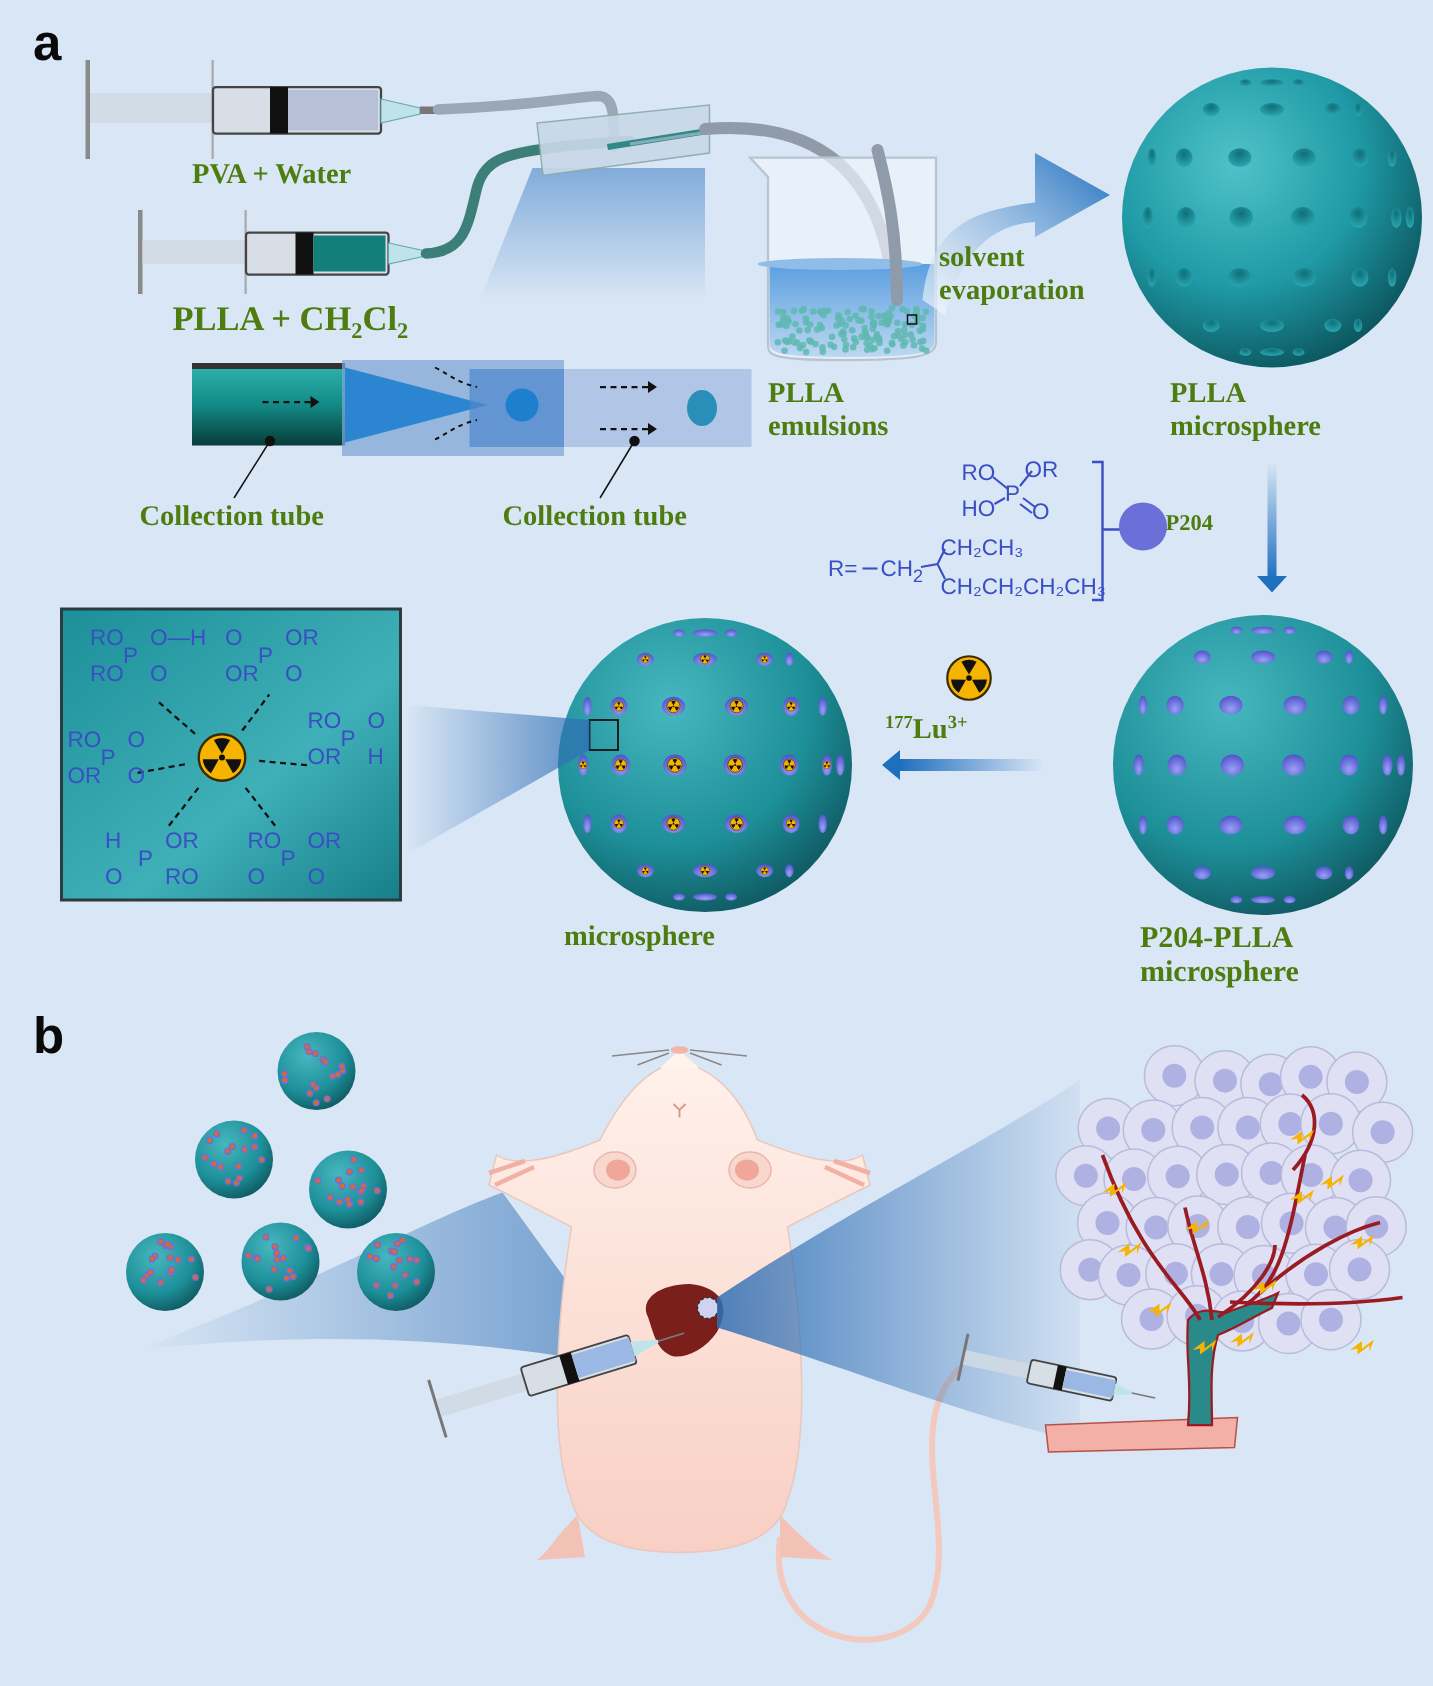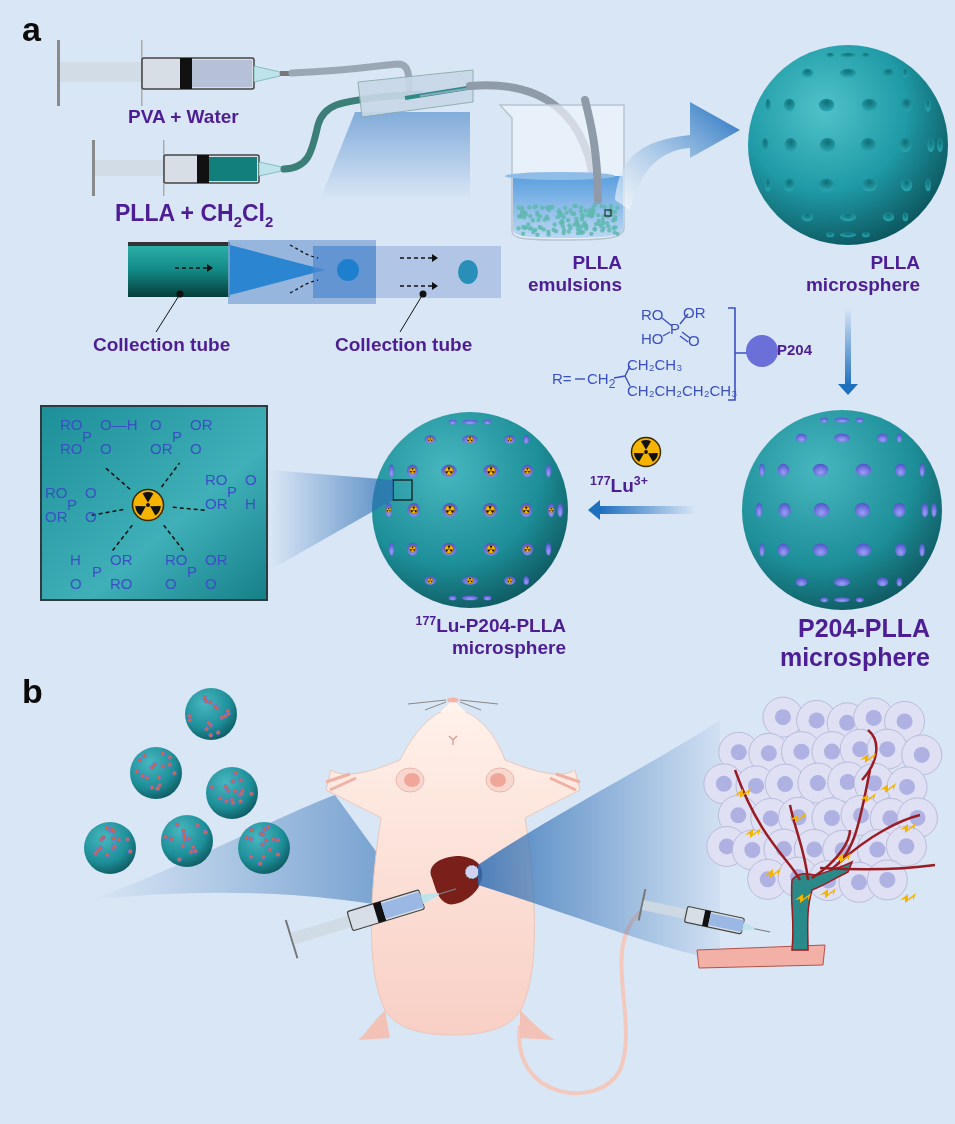--- a/index.html
+++ b/index.html
@@ -1,20 +1,20 @@
 <!DOCTYPE html>
 <html><head>
 <meta charset="utf-8">
 <style>
   html, body { margin: 0; padding: 0; }
   body { width: 955px; height: 1124px; background: #d9e6f5; position: relative; overflow: hidden;
          font-family: "Liberation Sans", sans-serif; }
   #stage { position: absolute; left: 0; top: 0; width: 955px; height: 1124px; }
-  .lbl { position: absolute; font-family: Liberation Sans, sans-serif; font-weight: bold; color: #4c1d95;
-         text-align: right; line-height: 1.15; white-space: nowrap; }
+  .lbl { position: absolute; font-family: Liberation Serif, serif; font-weight: bold; color: #4d7c0f;
+         text-align: left; line-height: 1.15; white-space: nowrap; }
   .panel-letter { position: absolute; font-family: "Liberation Sans", sans-serif; font-weight: bold;
                   font-size: 34px; color: #0a0a0a; }
   .chem { font-family: "Liberation Sans", sans-serif; fill: #3b4fc4; font-size: 15px; }
   .chem-s { font-family: "Liberation Sans", sans-serif; fill: #3b4fc4; font-size: 12px; }
   sup, sub { font-size: 0.65em; }
 </style>
 </head>
 <body>
 
 <div id="stage">
@@ -852,30 +852,33 @@
 <div class="lbl" style="left:128px;top:106px;font-size:19px">PVA + Water</div>
 <div class="lbl" style="left:115px;top:200px;font-size:23px"><span>PLLA + CH</span><sub>2</sub><span>Cl</span><sub>2</sub></div>
 
 <div class="lbl" style="left:93px;top:334px;font-size:19px">Collection tube</div>
 <div class="lbl" style="left:335px;top:334px;font-size:19px">Collection tube</div>
 
 <div class="lbl" style="left:512px;top:252px;width:110px;font-size:19px">
       <div>PLLA</div>
       <div>emulsions</div>
     </div>
+<div class="lbl" style="left:626px;top:161px;width:130px;font-size:19px">
+      <div>solvent</div>
+      <div>evaporation</div>
+    </div>
 <div class="lbl" style="left:780px;top:252px;width:140px;font-size:19px">
       <div>PLLA</div>
       <div>microsphere</div>
     </div>
 
 <div class="lbl" style="left:777px;top:341px;font-size:15px">P204</div>
 
 <div class="lbl" style="left:590px;top:474px;font-size:19px"><sup>177</sup><span>Lu</span><sup>3+</sup></div>
 
 <div class="lbl" style="left:376px;top:614px;width:190px;font-size:19px">
-      <div><sup>177</sup><span>Lu-P204-PLLA</span></div>
       <div>microsphere</div>
     </div>
-<div class="lbl" style="left:760px;top:614px;width:170px;font-size:25px">
+<div class="lbl" style="left:760px;top:614px;width:170px;font-size:20px">
       <div>P204-PLLA</div>
       <div>microsphere</div>
     </div>
 </div>
 
 </body></html>

